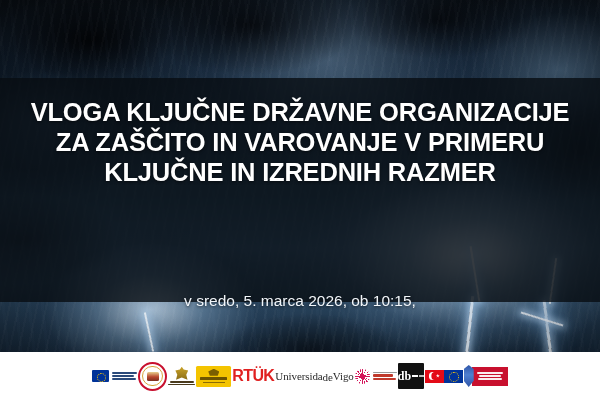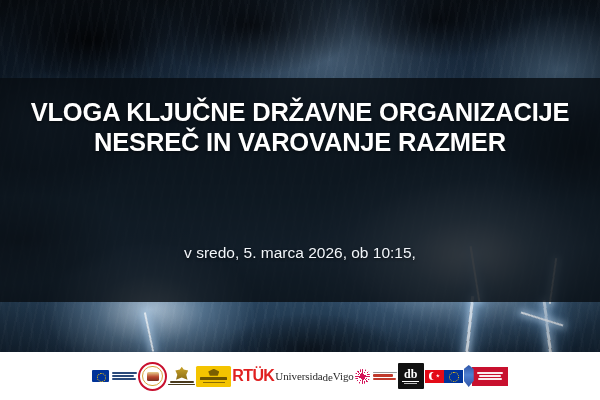--- a/index.html
+++ b/index.html
@@ -92,21 +92,21 @@
     font-weight: bold;
     font-size: 25.5px;
     line-height: 30px;
     letter-spacing: -0.2px;
     text-align: center;
     width: 100%;
     text-shadow: 0 1px 3px rgba(0,0,0,0.55);
   }
   .title-line { display: block; white-space: nowrap; }
   .subtitle {
-    margin-top: 42px;
+    margin-top: 60px;
     color: #f2f6fa;
     font-size: 15.5px;
     line-height: 23px;
     text-align: center;
     text-shadow: 0 1px 3px rgba(0,0,0,0.6);
   }
   .subtitle-line { display: block; white-space: nowrap; }
 
   
   .logostrip {
@@ -252,21 +252,21 @@
   .ilet-t { display: flex; flex-direction: column; gap: 1.3px; }
   .ilet-t i { display: block; height: 1.5px; background: #6b6b6b; border-radius: 1px; }
   .ilet-t i:nth-child(1) { width: 24px; background: #9a9a9a; height: 1.2px; }
   .ilet-t i:nth-child(2) { width: 20px; background: #c0392b; height: 2.6px; }
   .ilet-t i:nth-child(3) { width: 23px; background: #c0392b; height: 2.6px; }
 
   
   .db {
     width: 26px; height: 26px;
     background: #111111;
-    display: flex; flex-direction: column;
+    display: flex; flex-direction: row;
     align-items: center; justify-content: center;
     gap: 1px;
     border-radius: 1px;
   }
   .db-letters {
     color: #fff;
     font-weight: bold;
     font-size: 12px;
     line-height: 12px;
     font-family: "Liberation Serif", serif;
@@ -350,21 +350,22 @@
   <div class="bolt bolt-b"></div>
   <div class="bolt bolt-b2"></div>
   <div class="bolt bolt-c"></div>
   <div class="bolt bolt-d"></div>
   <div class="vignette"></div>
 
   <div class="band">
     <div class="band-inner">
       <div class="title">
         <span class="title-line">VLOGA KLJUČNE DRŽAVNE ORGANIZACIJE</span>
-        <span class="title-line">NESREČ IN VAROVANJE RAZMER</span>
+        <span class="title-line">ZA ZAŠČITO IN VAROVANJE V PRIMERU</span>
+        <span class="title-line">KLJUČNE IN IZREDNIH RAZMER</span>
       </div>
       <div class="subtitle">
         <span class="subtitle-line">v sredo, 5. marca 2026, ob 10:15,</span>
       </div>
     </div>
   </div>
 
   <div class="logostrip">
 
     <div class="logo">

